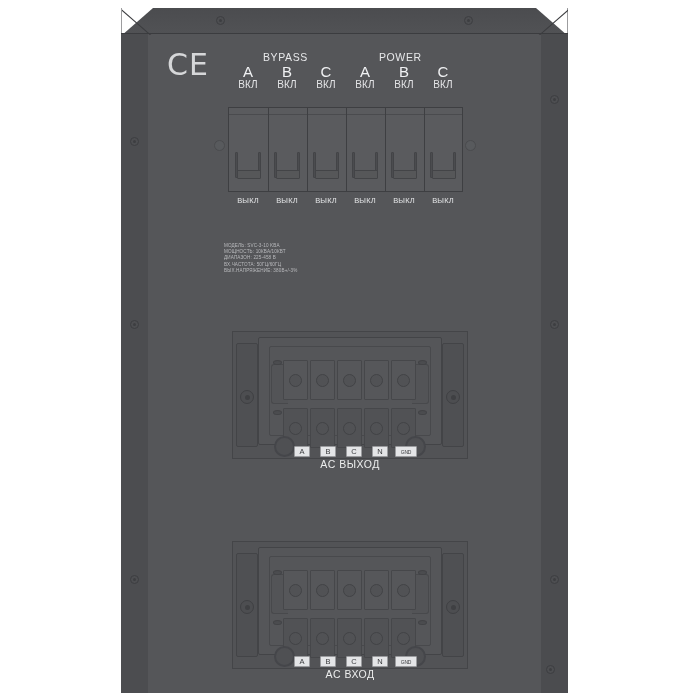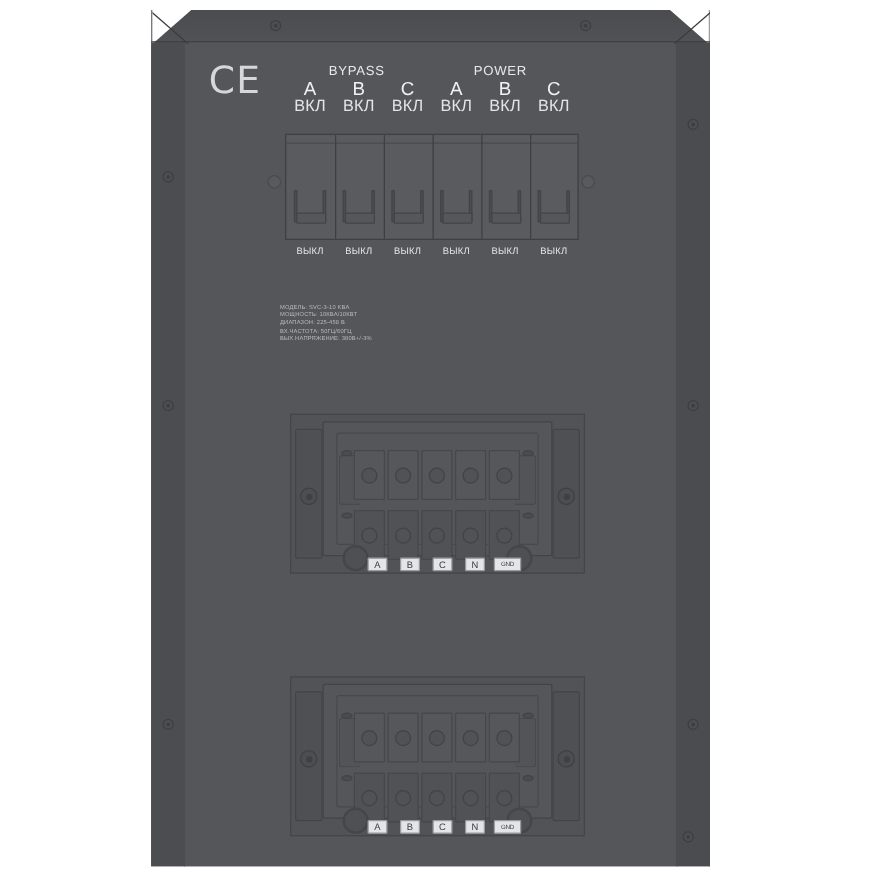--- a/index.html
+++ b/index.html
@@ -62,21 +62,21 @@
   .ce{
     position:absolute;left:167px;top:50px;width:46px;height:30px;
     color:#d6d7d9;font-size:30px;line-height:30px;letter-spacing:1px;
     font-family:"DejaVu Sans",sans-serif;font-weight:400;
   }
 
   
   .brk-head{position:absolute;color:#e7e8ea;font-size:10.5px;letter-spacing:.6px;}
   .brk-col{position:absolute;text-align:center;width:34px;}
   .brk-col .ltr{color:#f0f1f3;font-size:15px;line-height:16px;}
-  .brk-col .on{color:#e3e4e6;font-size:13px;line-height:10px;letter-spacing:.2px;}
+  .brk-col .on{color:#e3e4e6;font-size:10px;line-height:10px;letter-spacing:.2px;}
   .brk-off{position:absolute;text-align:center;width:34px;color:#e3e4e6;
            font-size:7.5px;line-height:10px;letter-spacing:.2px;}
 
   .brk-box{
     position:absolute;left:228px;top:107px;width:235px;height:85px;
     background:#5a5b5e;border:1px solid #3e3f42;box-sizing:border-box;
   }
   .brk-box .divline{position:absolute;top:0;width:1px;height:100%;background:#3e3f42;}
   .brk-box .topline{position:absolute;left:0;top:6px;width:100%;height:1px;background:#4a4b4e;}
 
@@ -350,20 +350,21 @@
 
     <div class="bigring" style="left:42px;top:105px;"></div>
     <div class="bigring" style="right:42px;top:105px;"></div>
   </div>
 
   <div class="tlabel" style="left:294px;top:446px;">A</div>
   <div class="tlabel" style="left:320px;top:446px;">B</div>
   <div class="tlabel" style="left:346px;top:446px;">C</div>
   <div class="tlabel" style="left:372px;top:446px;">N</div>
   <div class="tlabel gnd" style="left:395px;top:446px;">GND</div>
+  <div class="tcaption" style="left:232px;top:458px;width:236px;">AC ВЫХОД</div>
 
   <div class="tpanel" style="left:232px;top:541px;width:236px;height:128px;">
     <div class="tp-outer"></div>
 
     <div class="tp-lugL">
         <div class="lug-hole"></div>
       </div>
     <div class="tp-lugR">
         <div class="lug-hole"></div>
       </div>
@@ -417,14 +418,15 @@
 
     <div class="bigring" style="left:42px;top:105px;"></div>
     <div class="bigring" style="right:42px;top:105px;"></div>
   </div>
 
   <div class="tlabel" style="left:294px;top:656px;">A</div>
   <div class="tlabel" style="left:320px;top:656px;">B</div>
   <div class="tlabel" style="left:346px;top:656px;">C</div>
   <div class="tlabel" style="left:372px;top:656px;">N</div>
   <div class="tlabel gnd" style="left:395px;top:656px;">GND</div>
+  <div class="tcaption" style="left:232px;top:668px;width:236px;">AC ВХОД</div>
 
 </div>
 
 </body></html>

